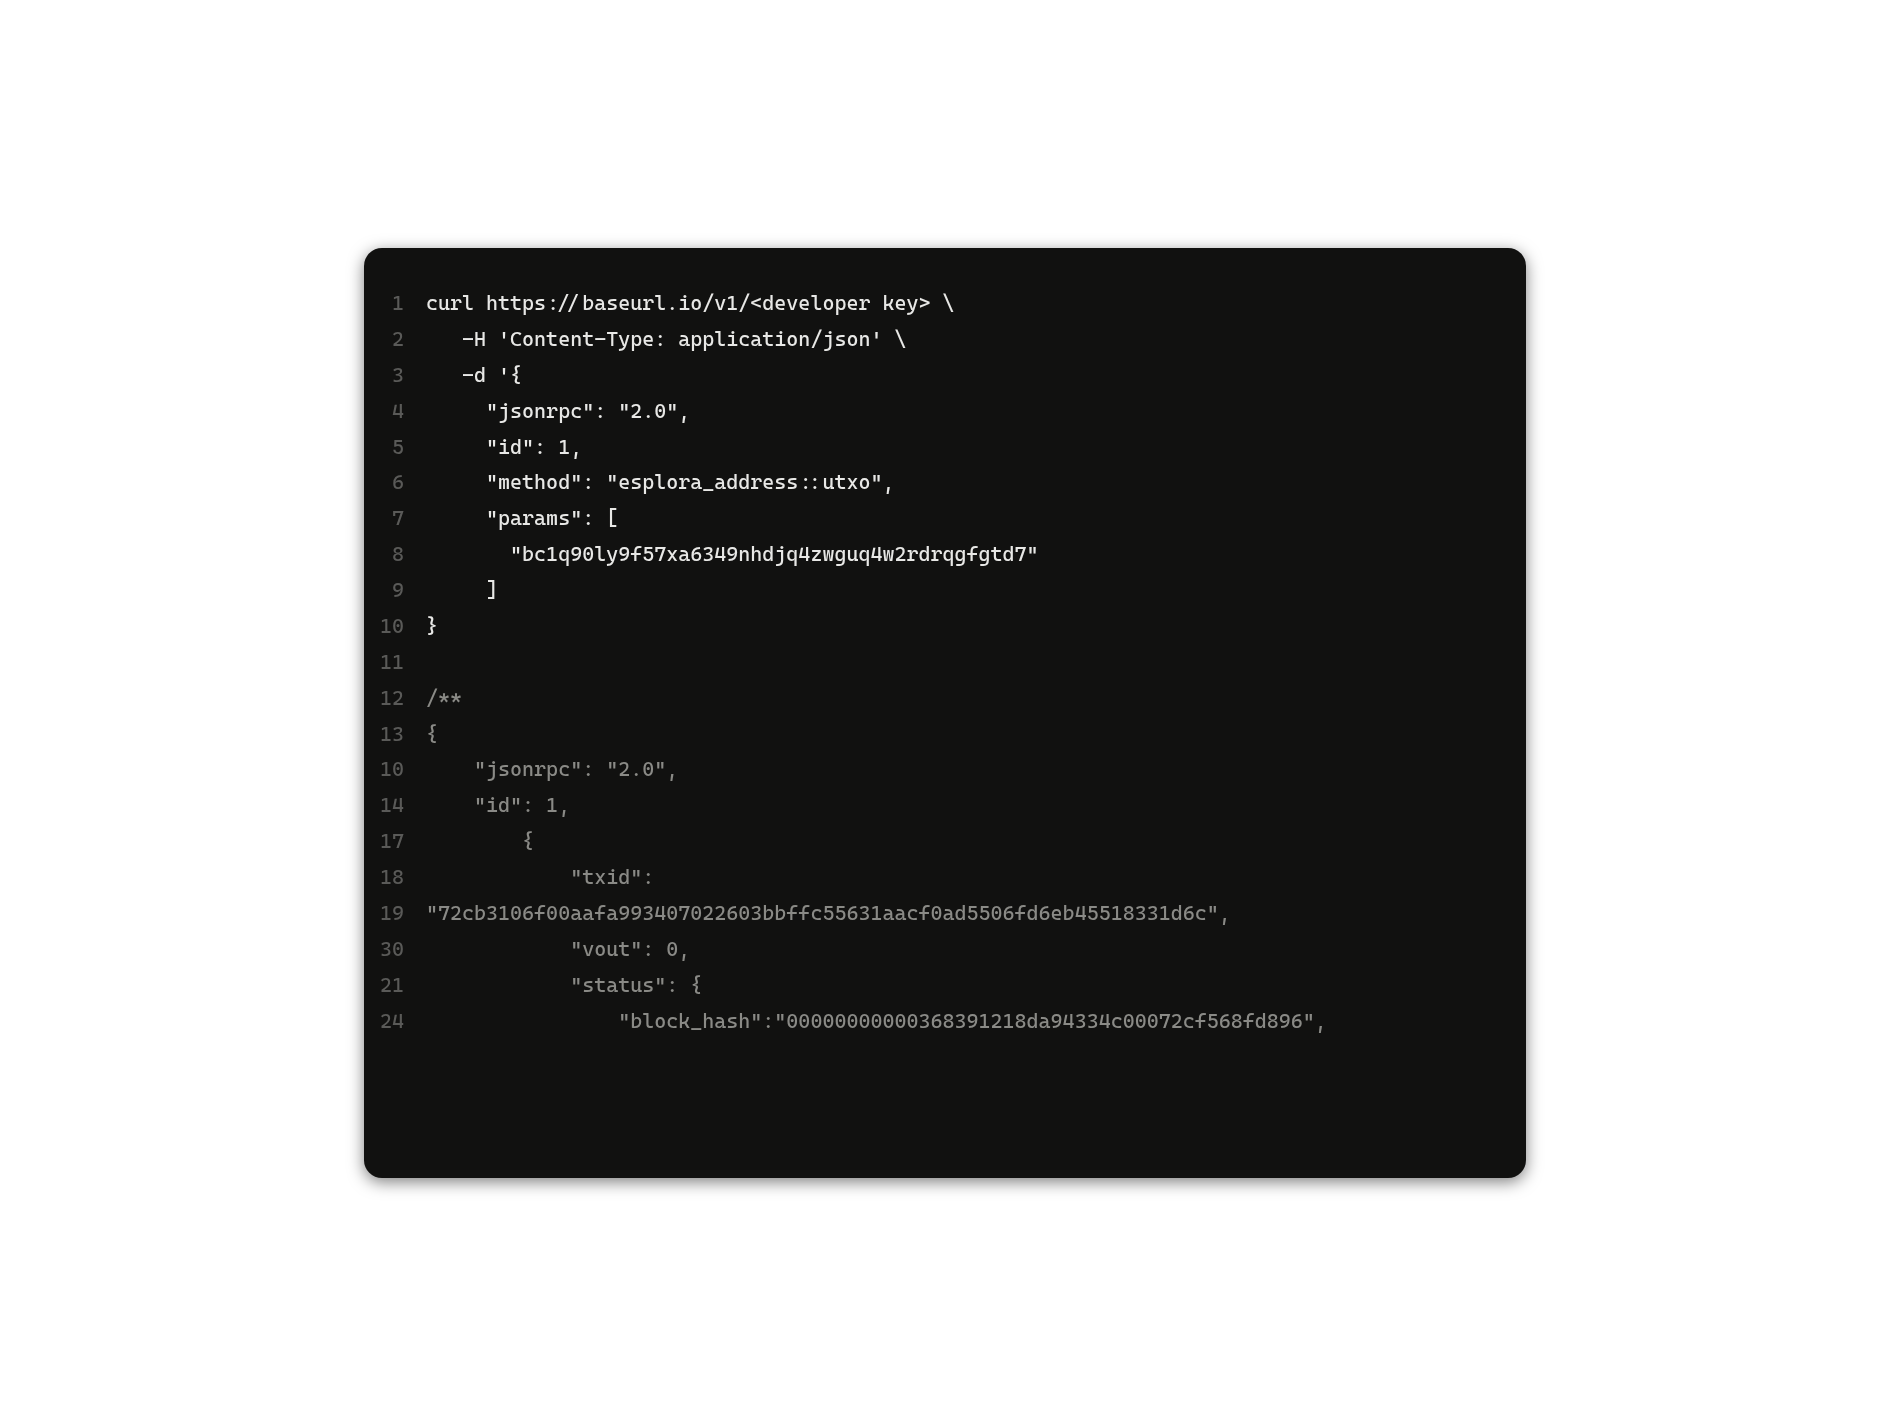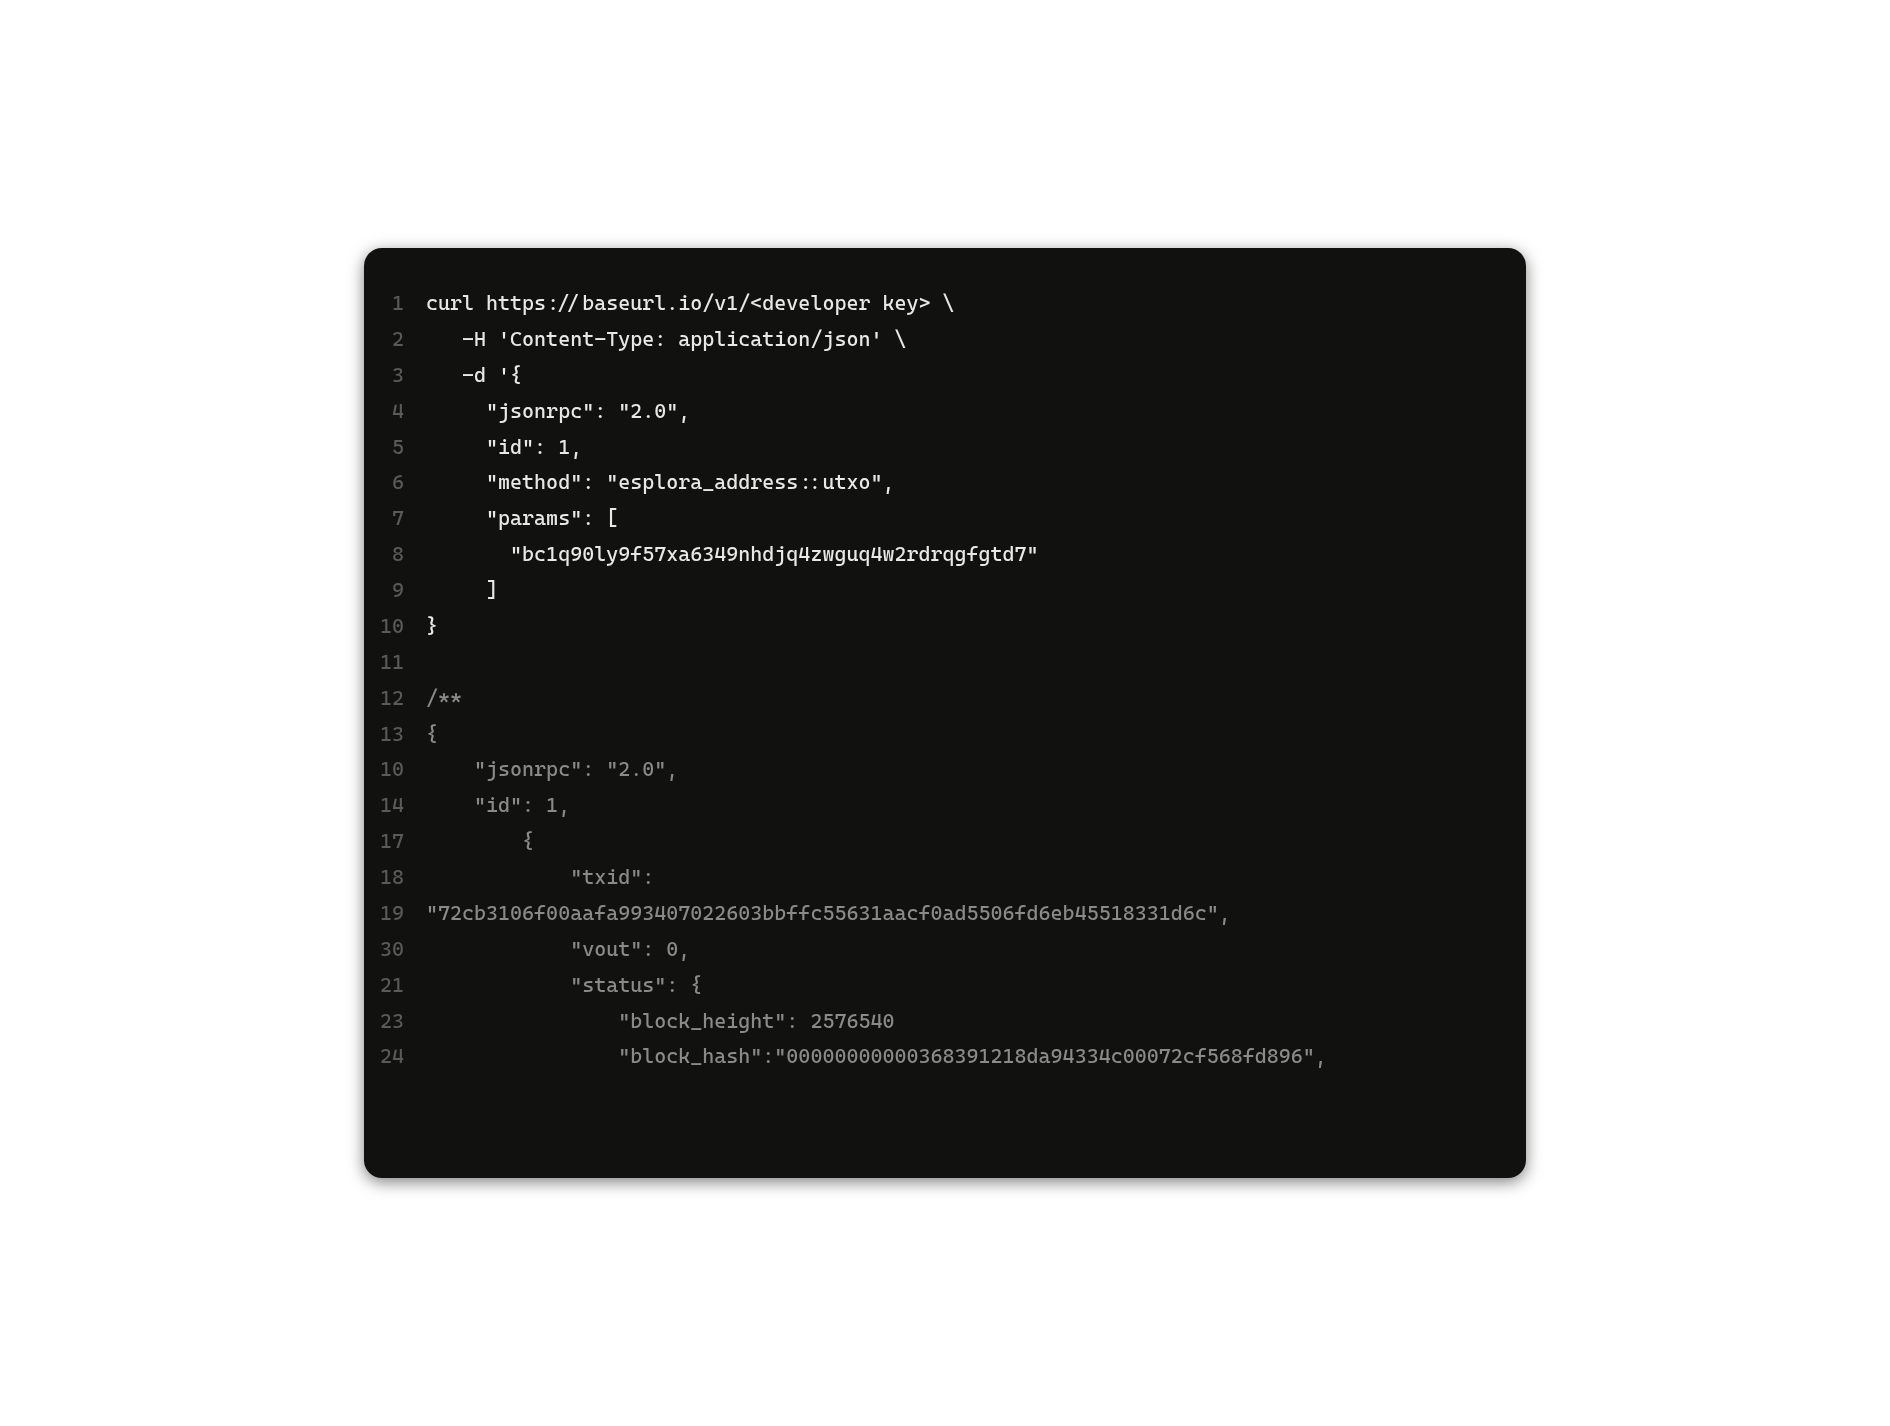--- a/index.html
+++ b/index.html
@@ -121,20 +121,16 @@
     </div>
     <div class="code-line">
       <span class="gutter">30</span>
       <span class="content dim">            "vout": 0,</span>
     </div>
     <div class="code-line">
       <span class="gutter">21</span>
       <span class="content dim">            "status": {</span>
     </div>
     <div class="code-line">
-      <span class="gutter">23</span>
-      <span class="content dim">                "block_height": 2576540</span>
-    </div>
-    <div class="code-line">
       <span class="gutter">24</span>
       <span class="content dim">                "block_hash":"00000000000368391218da94334c00072cf568fd896",</span>
     </div>
   </div>
 
 </body></html>

